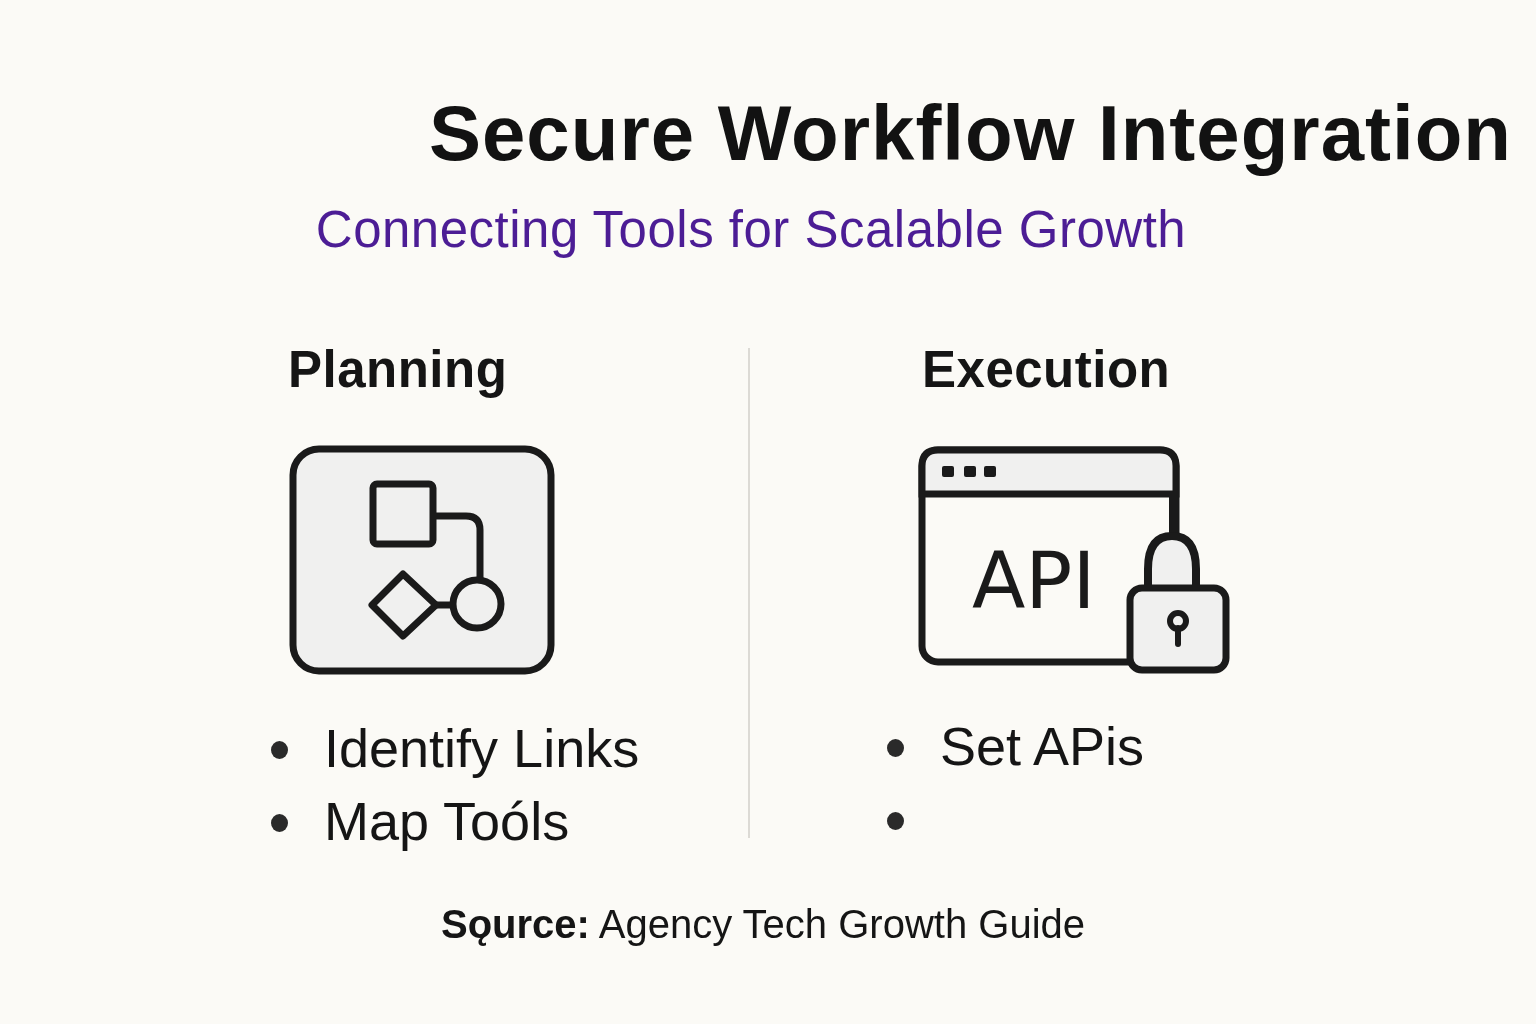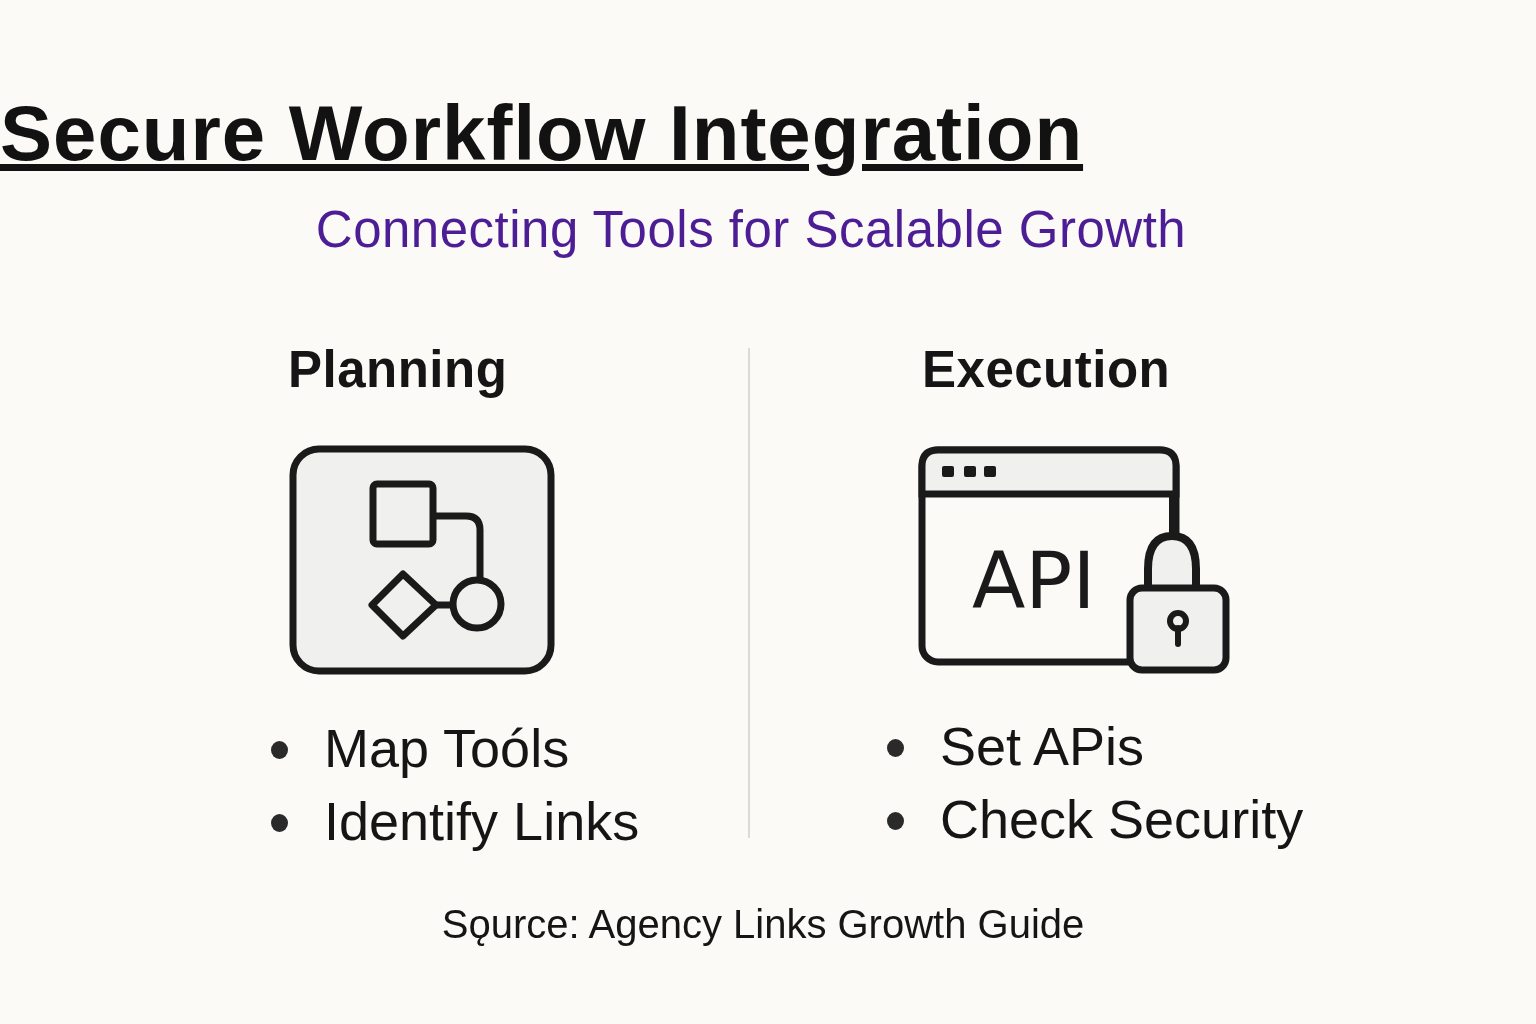--- a/index.html
+++ b/index.html
@@ -12,26 +12,25 @@
     }
     body {
       position: relative;
       font-family: "Liberation Sans", "DejaVu Sans", sans-serif;
       color: #151515;
     }
     .title {
       position: absolute;
       left: 0; width: 1512px;
       top: 88px;
-      text-align: left;
+      text-align: right;
       font-size: 78px;
       font-weight: bold;
       letter-spacing: 1px;
       color: #121212;
-      text-decoration: underline;
     }
     .subtitle {
       position: absolute;
       left: 0; width: 1502px;
       top: 200px;
       text-align: center;
       font-size: 51px;
       font-weight: normal;
       letter-spacing: 0.5px;
       color: #4c1d95;
@@ -88,21 +87,21 @@
       background: #2a2a2a;
     }
     .source {
       position: absolute;
       left: 0; width: 1526px;
       top: 902px;
       text-align: center;
       font-size: 40px;
       color: #151515;
     }
-    .source .source-label { font-weight: normal; }
+    .source .source-label { font-weight: bold; }
   </style>
 </head>
 <body>
 
 <div>
 
   <h1 class="title" style="margin:0;">Secure Workflow Integration</h1>
   <div class="subtitle">Connecting Tools for Scalable Growth</div>
 
   <div>
@@ -120,25 +119,25 @@
 
         <line x1="146" y1="161" x2="166" y2="161" stroke="#1a1a1a" stroke-width="7"></line>
 
         <path d="M115 130 L148 161 L115 192 L84 161 Z" fill="#f0f0ef" stroke="#1a1a1a" stroke-width="7" stroke-linejoin="round"></path>
       </svg>
     </div>
 
     <ul class="bullet-list planning">
       <li class="bullet-item">
         <span class="bullet-dot"></span>
-        <span>Map Toóls</span>
+        <span>Identify Links</span>
       </li>
       <li class="bullet-item">
         <span class="bullet-dot"></span>
-        <span>Identify Links</span>
+        <span>Map Toóls</span>
       </li>
     </ul>
   </div>
 
   <div class="divider"></div>
 
   <div>
     <div class="col-heading execution">Execution</div>
 
     <div class="icon execution-icon">
@@ -159,22 +158,21 @@
       </svg>
     </div>
 
     <ul class="bullet-list execution">
       <li class="bullet-item">
         <span class="bullet-dot"></span>
         <span>Set APis</span>
       </li>
       <li class="bullet-item">
         <span class="bullet-dot"></span>
-        <span>Check Security</span>
       </li>
     </ul>
   </div>
 
   <div class="source">
-    <span class="source-label">Sǫurce:</span><span> Agency Links Growth Guide</span>
+    <span class="source-label">Sǫurce:</span><span> Agency Tech Growth Guide</span>
   </div>
 
 </div>
 
 </body></html>

